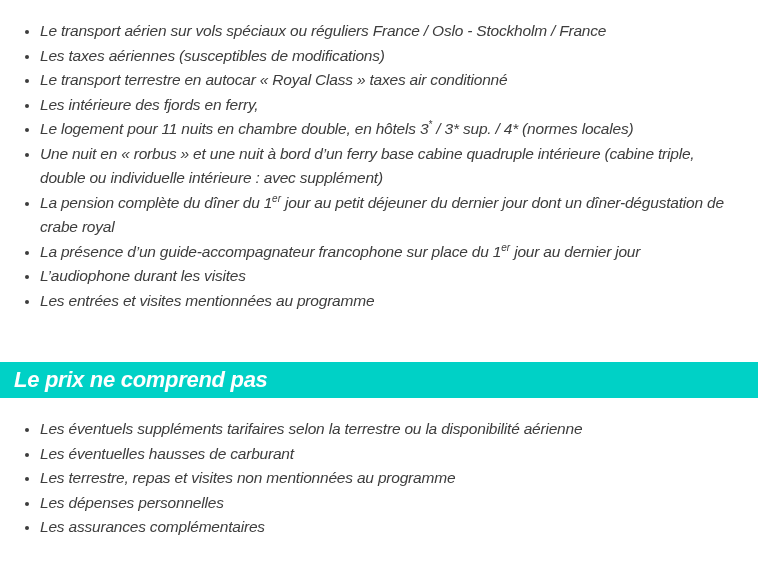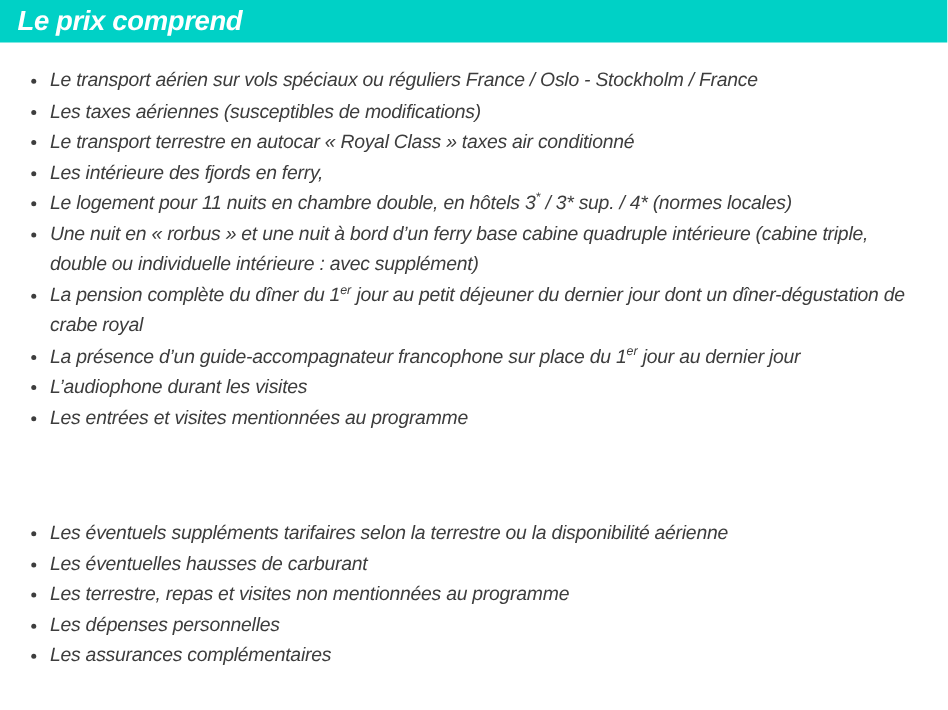--- a/index.html
+++ b/index.html
@@ -59,36 +59,36 @@
     font-size: 10px;
     line-height: 0;
     vertical-align: super;
     letter-spacing: 0;
   }
 </style>
 </head>
 <body>
 
 <div class="section">
-  <div class="section-header">Le prix comprend</div>
   <ul class="price-list">
       <li>Le transport aérien sur vols spéciaux ou réguliers France / Oslo - Stockholm / France</li>
       <li>Les taxes aériennes (susceptibles de modifications)</li>
       <li>Le transport terrestre en autocar « Royal Class » taxes air conditionné</li>
       <li>Les intérieure des fjords en ferry,</li>
       <li>Le logement pour 11 nuits en chambre double, en hôtels 3<sup>*</sup> / 3* sup. / 4* (normes locales)</li>
       <li>Une nuit en « rorbus » et une nuit à bord d’un ferry base cabine quadruple intérieure (cabine triple, double ou individuelle intérieure : avec supplément)</li>
       <li>La pension complète du dîner du 1<sup>er</sup> jour au petit déjeuner du dernier jour dont un dîner-dégustation de crabe royal</li>
       <li>La présence d’un guide-accompagnateur francophone sur place du 1<sup>er</sup> jour au dernier jour</li>
       <li>L’audiophone durant les visites</li>
       <li>Les entrées et visites mentionnées au programme</li>
     </ul>
 </div>
 
 <div class="section">
+  <div class="section-header">Le prix ne comprend pas</div>
   <ul class="price-list">
       <li>Les éventuels suppléments tarifaires selon la terrestre ou la disponibilité aérienne</li>
       <li>Les éventuelles hausses de carburant</li>
       <li>Les terrestre, repas et visites non mentionnées au programme</li>
       <li>Les dépenses personnelles</li>
       <li>Les assurances complémentaires</li>
     </ul>
 </div>
 
 </body></html>

